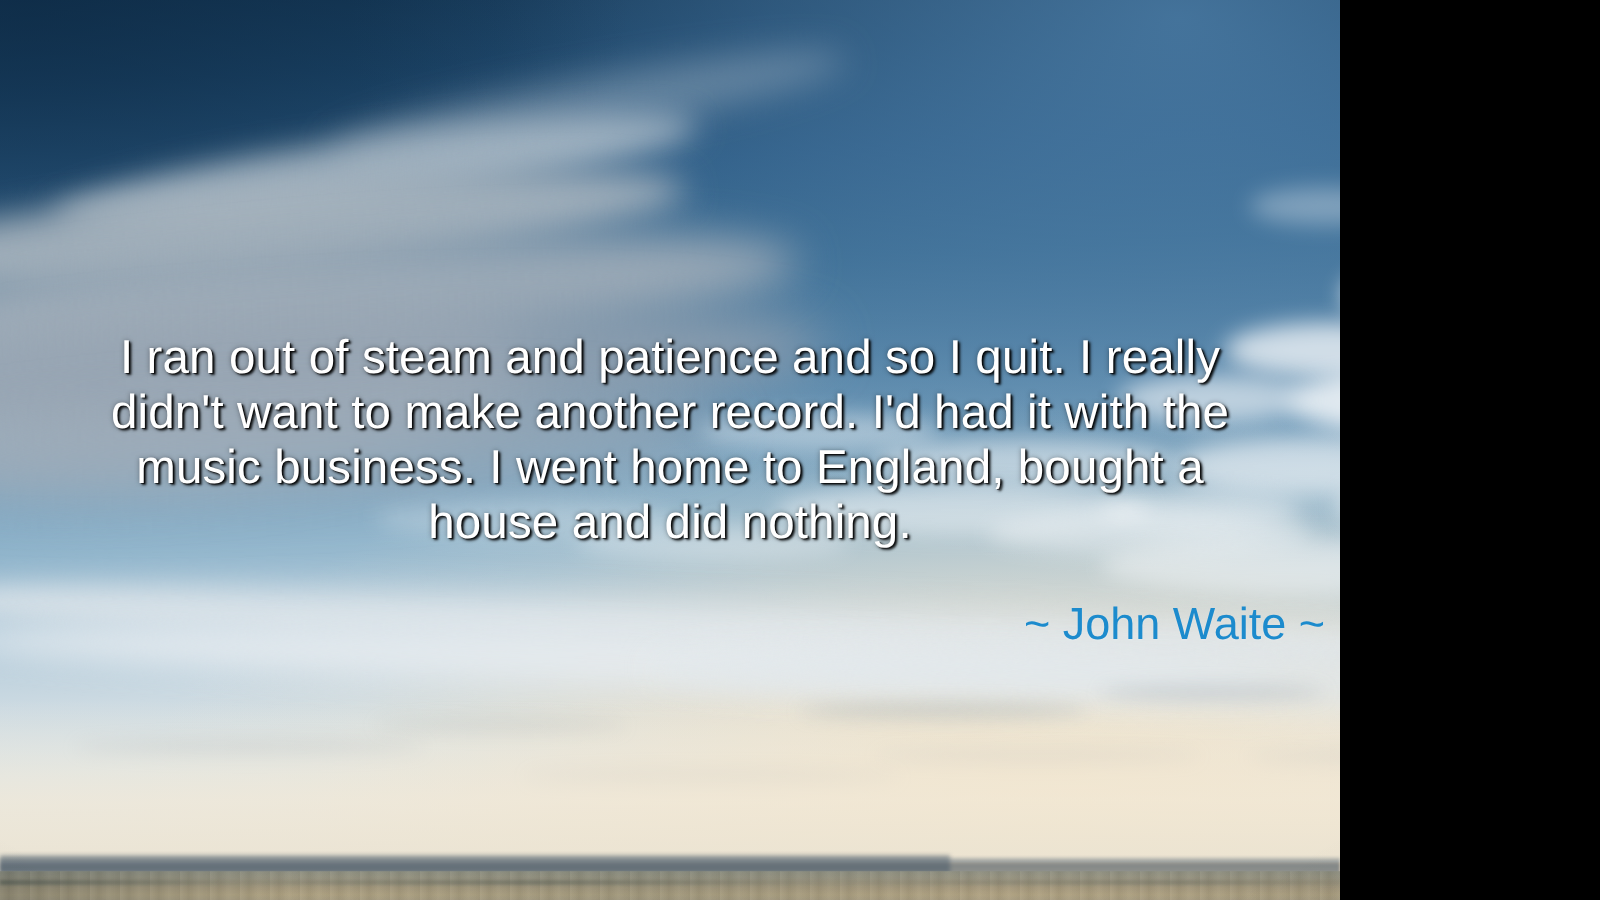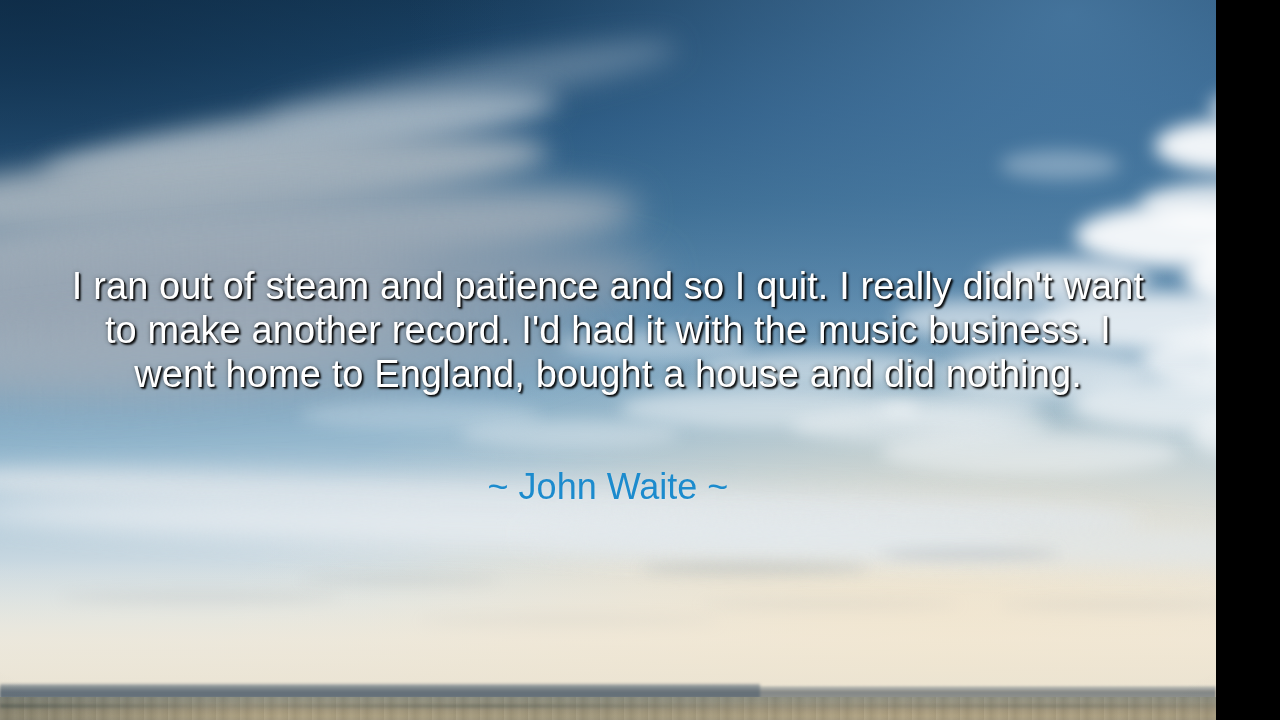--- a/index.html
+++ b/index.html
@@ -6,21 +6,21 @@
     margin: 0;
     padding: 0;
     width: 1280px;
     height: 720px;
     overflow: hidden;
     background: #000;
   }
 
   #stage {
     position: relative;
-    width: 1216px;
+    width: 1072px;
     height: 720px;
     overflow: hidden;
     font-family: "Liberation Sans", sans-serif;
   }
   .sky-grad {
     position: absolute;
     inset: 0;
     background: linear-gradient(177deg,
       #143654 0%,
       #1b4366 9%,
@@ -253,22 +253,22 @@
     text-shadow:
       2px 2px 2px rgba(0,0,0,0.85),
       1px 1px 0px rgba(0,0,0,0.55),
       0 0 4px rgba(0,0,0,0.35);
     white-space: pre-wrap;
   }
   .author {
     position: absolute;
     left: 0; right: 0;
     top: 466px;
-    text-align: center;
-    margin: 0;
+    text-align: right;
+    margin: 12px;
     font-size: 36px;
     line-height: 42px;
     color: #1c8bcd;
     font-weight: 400;
     text-shadow: 0 1px 2px rgba(255,255,255,0.20);
   }
 </style>
 </head>
 <body>
 

